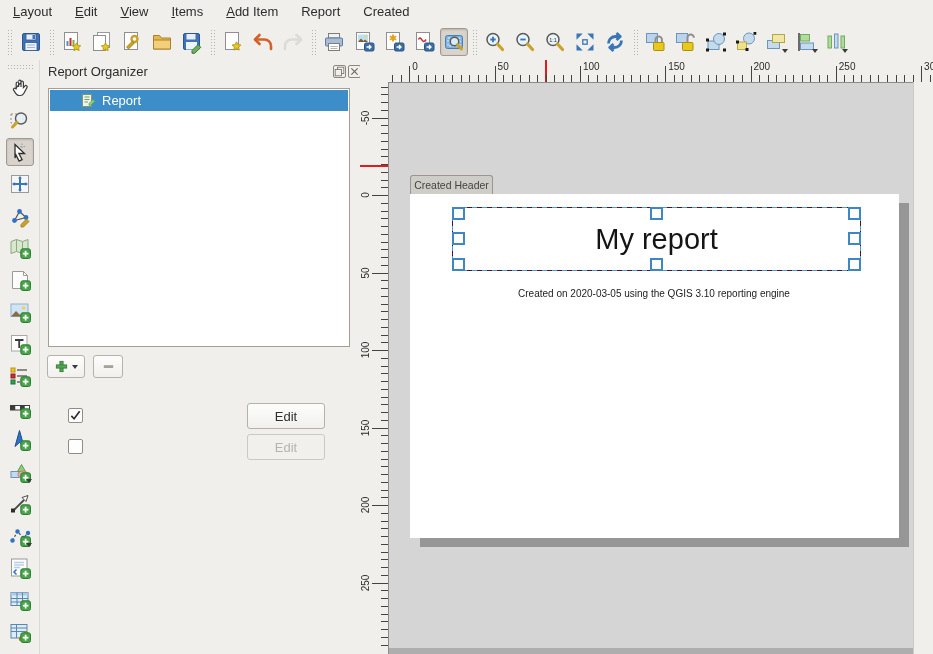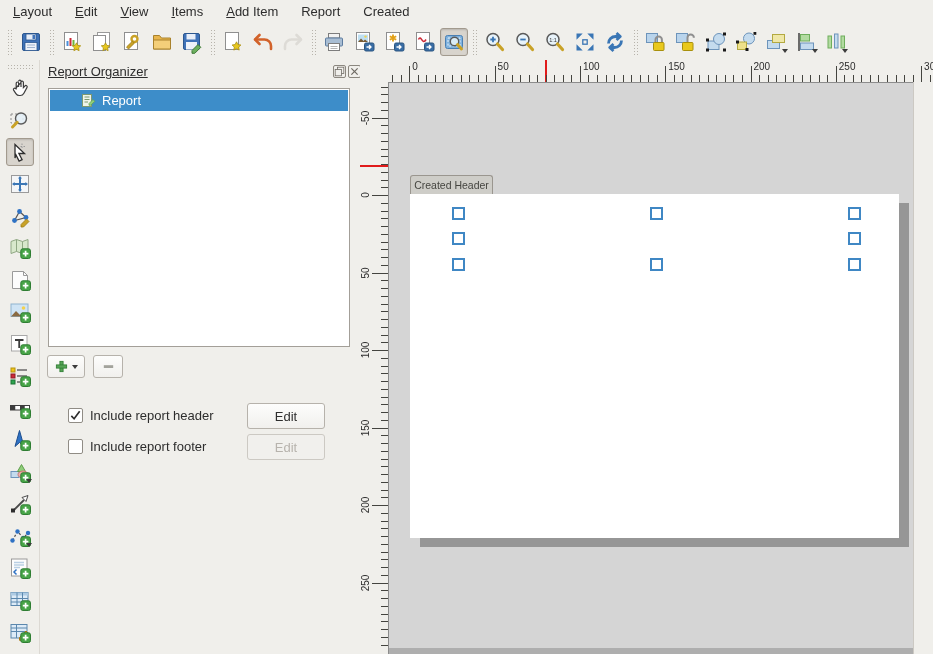--- a/index.html
+++ b/index.html
@@ -22,21 +22,21 @@
   .tbtn.pressed{background:#d8d4cd;border-color:#a29a8e;box-shadow:inset 0 1px 2px rgba(0,0,0,.15);}
   .tbtn.disabled .icon{opacity:.45;}
   .tbtn.dd::after{content:'';position:absolute;right:1px;bottom:2px;border-left:3.5px solid transparent;border-right:3.5px solid transparent;border-top:4.5px solid #3c3c3c;}
 
   
   #left-toolbar{position:absolute;left:0;top:60px;width:40px;height:594px;border-right:1px solid #dcd9d3;box-sizing:border-box;display:flex;flex-direction:column;align-items:center;padding-top:2px;}
   #left-toolbar .tbtn{margin:2px 0;}
 
   
   #organizer{position:absolute;left:40px;top:60px;width:320px;height:594px;}
-  #panel-title{position:absolute;left:8px;top:4px;font-size:13px;text-decoration:underline;}
+  #panel-title{position:absolute;left:8px;top:4px;font-size:13px;}
   .dock-btn{position:absolute;top:5px;width:13px;height:13px;border:1px solid #8b877f;border-radius:2px;background:#f0efeb;box-sizing:border-box;display:flex;align-items:center;justify-content:center;}
   #dock-float{left:293px;} #dock-close{left:308px;}
   .dock-btn svg{width:11px;height:11px;display:block;}
   #org-list{position:absolute;left:8px;top:28px;width:302px;height:259px;background:#fff;border:1px solid #a39f98;box-sizing:border-box;}
   .tree-row{position:absolute;left:1px;right:1px;top:1px;height:21px;background:#3d8dc9;display:flex;align-items:center;}
   .tree-row .ticon{width:16px;height:16px;margin-left:30px;}
   .tree-row .ticon svg{width:16px;height:16px;display:block;}
   .tree-row .tlabel{color:#fff;font-size:13px;margin-left:6px;}
   .small-btn{position:absolute;height:23px;border:1px solid #b6b2ab;border-radius:3px;background:linear-gradient(#fdfdfc,#f1f0ed);display:flex;align-items:center;justify-content:center;box-sizing:border-box;}
   #btn-add{left:7px;top:295px;width:38px;}
@@ -586,26 +586,24 @@
             <rect x="3" y="6.6" width="10" height="3" fill="#a3a39c"></rect>
           </svg>
         </span>
     </div>
     <div class="opt-row" id="opt-header">
       <div class="checkbox checked" id="chk-header">
         <span><svg viewBox="0 0 14 14">
               <path d="M2.5 7.5l3 3 6-8" fill="none" stroke="#2d2d2d" stroke-width="1.8"></path>
             </svg></span>
       </div>
-      <span class="opt-label">Include report header</span>
       <div class="edit-btn" id="edit-header">Edit</div>
     </div>
     <div class="opt-row" id="opt-footer">
       <div class="checkbox" id="chk-footer"></div>
-      <span class="opt-label">Include report footer</span>
       <div class="edit-btn disabled" id="edit-footer">Edit</div>
     </div>
   </div>
 
   <div id="canvas-region">
     <div id="ruler-corner"></div>
     <div id="hruler">
       <div id="hruler-marker"></div>
     <div class="htick" style="left: 4.2px;"></div>
         <div class="htick" style="left: 12.8px;"></div>
@@ -758,26 +756,30 @@
         <div class="vlabel" style="top: 106px;">0</div>
         <div class="vlabel" style="top: 183.5px;">50</div>
         <div class="vlabel" style="top: 261px;">100</div>
         <div class="vlabel" style="top: 338.5px;">150</div>
         <div class="vlabel" style="top: 416px;">200</div>
         <div class="vlabel" style="top: 493.5px;">250</div>
       </div>
     <div id="canvas">
       <div id="header-tab">Created Header</div>
       <div id="page"></div>
+      <div id="selection">
+        <span id="page-title">My report</span>
+      </div>
       <div class="handle h-tl"></div>
       <div class="handle h-tm"></div>
       <div class="handle h-tr"></div>
       <div class="handle h-ml"></div>
       <div class="handle h-mr"></div>
       <div class="handle h-bl"></div>
       <div class="handle h-bm"></div>
       <div class="handle h-br"></div>
+      <div id="page-subtitle">Created on 2020-03-05 using the QGIS 3.10 reporting engine</div>
       <div id="canvas-hscroll"></div>
     </div>
     <div id="right-strip"></div>
   </div>
 
 </div>
 
 </body></html>

